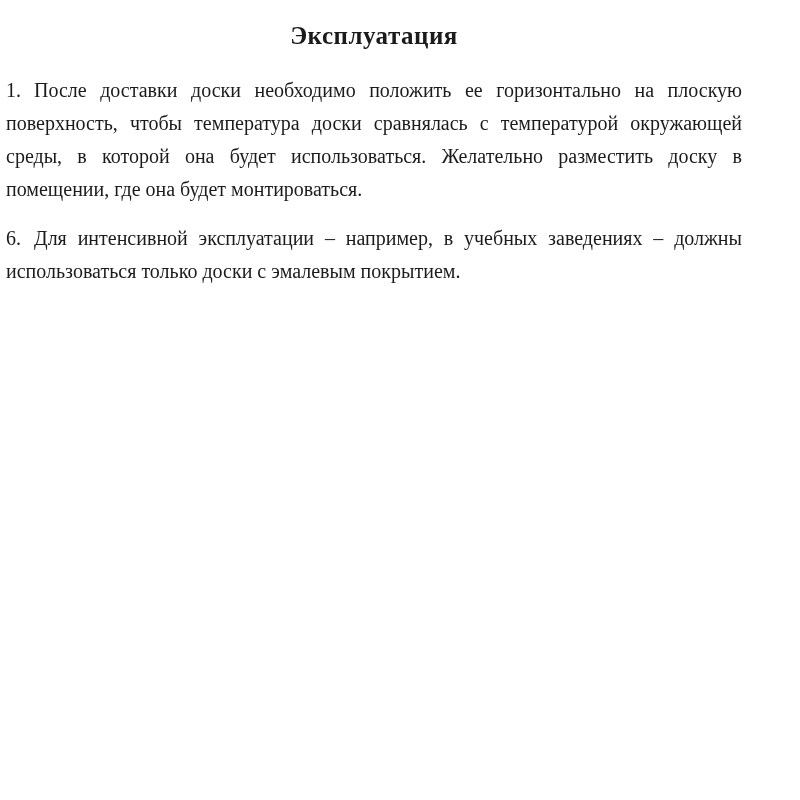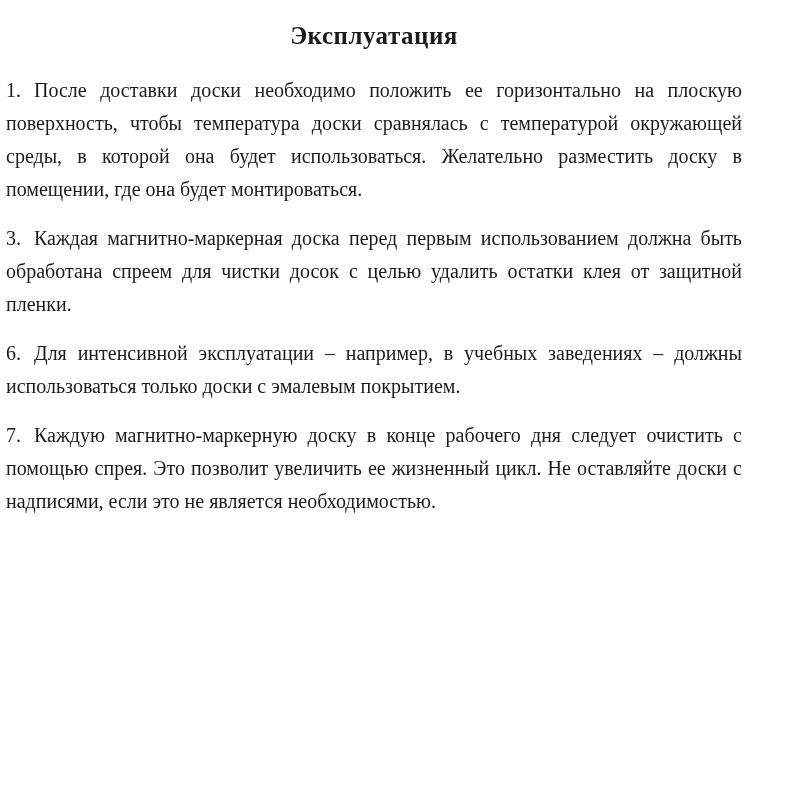--- a/index.html
+++ b/index.html
@@ -40,20 +40,18 @@
 </style>
 </head>
 <body>
 
 <div class="page">
   <h1 class="title">Эксплуатация</h1>
 
   <p class="item"><span class="num">1.</span><span>После доставки доски необходимо положить ее горизонтально на плоскую поверхность, чтобы температура доски сравнялась с температурой окружающей среды, в которой она будет использоваться. Желательно разместить доску в помещении, где она будет монтироваться.</span></p>
 
 
-  <p class="item"><span class="num">3.</span><span>Каждая магнитно-маркерная доска перед первым использованием должна быть обработана спреем для чистки досок с целью удалить остатки клея от защитной пленки.</span></p>
 
 
 
   <p class="item"><span class="num">6.</span><span>Для интенсивной эксплуатации – например, в учебных заведениях – должны использоваться только доски с эмалевым покрытием.</span></p>
 
-  <p class="item"><span class="num">7.</span><span>Каждую магнитно-маркерную доску в конце рабочего дня следует очистить с помощью спрея. Это позволит увеличить ее жизненный цикл. Не оставляйте доски с надписями, если это не является необходимостью.</span></p>
 </div>
 
 </body></html>

